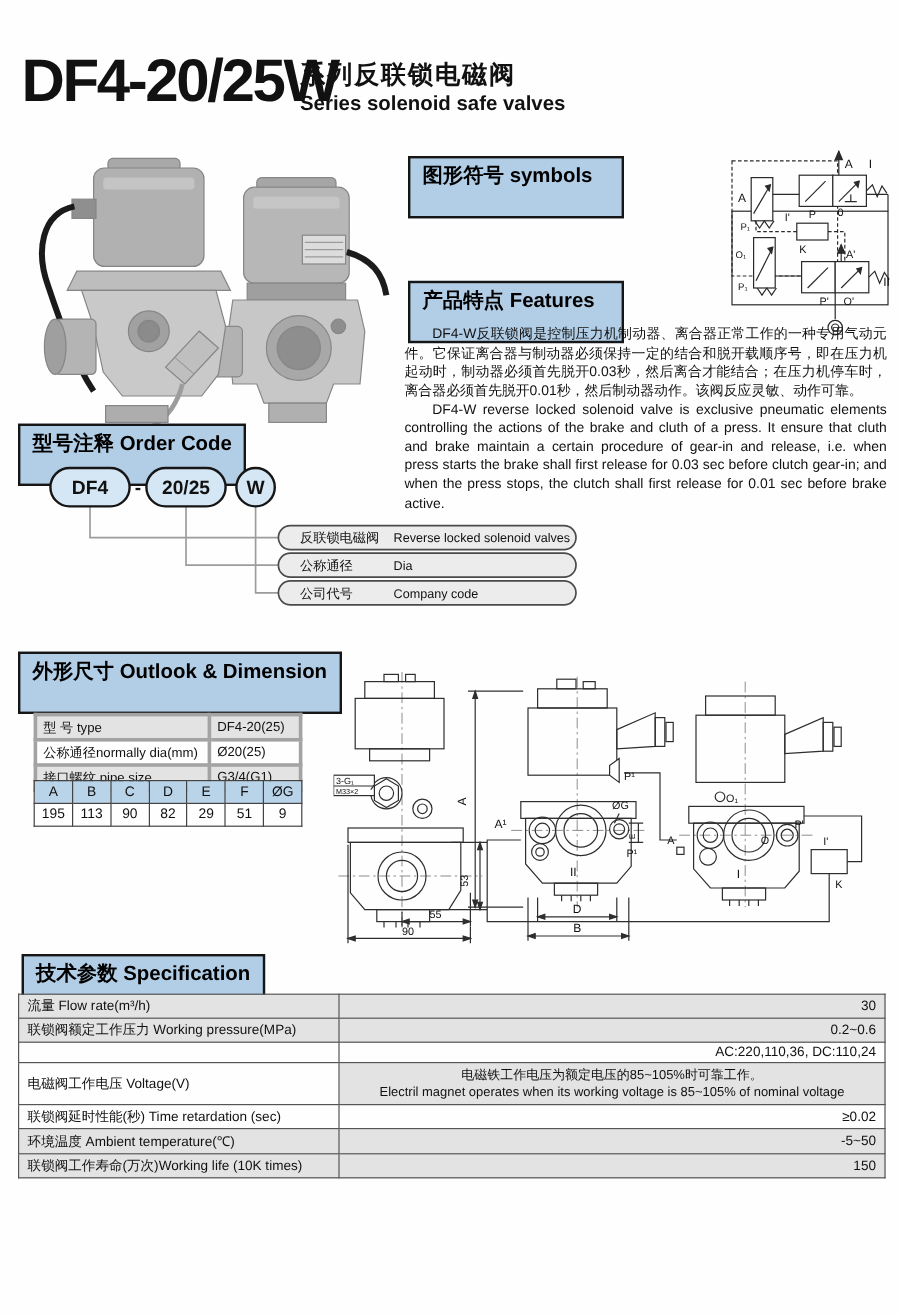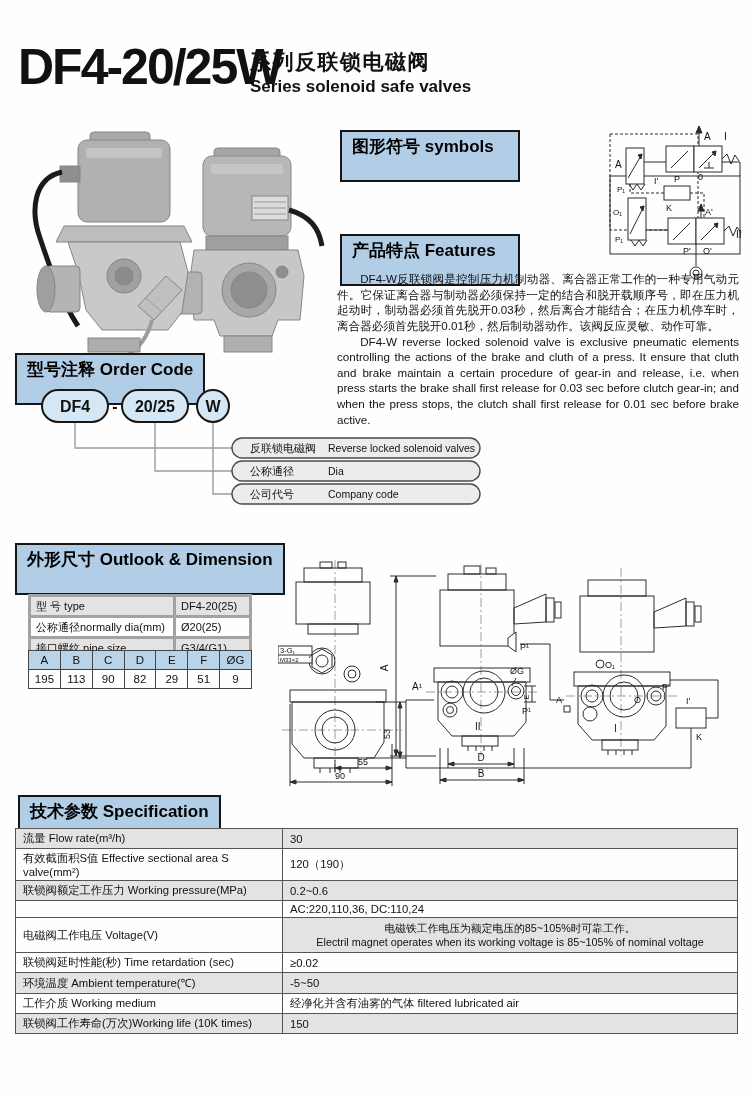--- a/index.html
+++ b/index.html
@@ -51,21 +51,21 @@
     position:absolute; left:28px; top:650px; width:224px;
     font-size:11.5px; text-align:center;
   }
   .dim-table td { border:1px solid #444; height:19px; width:32px; }
   .dim-table tr.dh td { background:#b9d3e8; }
   .spec-table {
     position:absolute; left:15px; top:828px; width:723px; font-size:11.3px;
   }
   .spec-table td { border:1px solid #555; padding:2px 7px; height:16px; }
   .spec-table td.lbl { width:267px; }
-  .spec-table td.val { text-align:left; }
+  .spec-table td.val { text-align:right; }
   .spec-table td.val2 { text-align:center; font-size:10.8px; line-height:1.3; padding:3px 7px; }
   .shade { background:#e3e3e3; }
 </style>
 </head>
 <body>
 
 <div class="page">
 
   <div class="title-model">DF4-20/25W</div>
   <div class="title-sub">
@@ -394,24 +394,20 @@
 
   <div class="hdr hdr-spec">技术参数 Specification</div>
 
   <table class="spec-table">
     <tbody>
         <tr>
       <td class="lbl shade">流量 Flow rate(m³/h)</td>
       <td class="val shade">30</td>
     </tr>
     <tr>
-      <td class="lbl">有效截面积S值 Effective sectional area S valve(mm²)</td>
-      <td class="val">120（190）</td>
-    </tr>
-    <tr>
       <td class="lbl shade">联锁阀额定工作压力 Working pressure(MPa)</td>
       <td class="val shade">0.2~0.6</td>
     </tr>
     <tr>
       <td class="lbl"></td>
       <td class="val">AC:220,110,36, DC:110,24</td>
     </tr>
     <tr>
       <td class="lbl">电磁阀工作电压 Voltage(V)</td>
       <td class="val2 shade">
@@ -421,23 +417,19 @@
     </tr>
     <tr>
       <td class="lbl">联锁阀延时性能(秒) Time retardation (sec)</td>
       <td class="val">≥0.02</td>
     </tr>
     <tr>
       <td class="lbl shade">环境温度 Ambient temperature(℃)</td>
       <td class="val shade">-5~50</td>
     </tr>
     <tr>
-      <td class="lbl">工作介质 Working medium</td>
-      <td class="val">经净化并含有油雾的气体 filtered lubricated air</td>
-    </tr>
-    <tr>
       <td class="lbl shade">联锁阀工作寿命(万次)Working life (10K times)</td>
       <td class="val shade">150</td>
     </tr>
   </tbody>
     </table>
 
 </div>
 
 </body></html>

